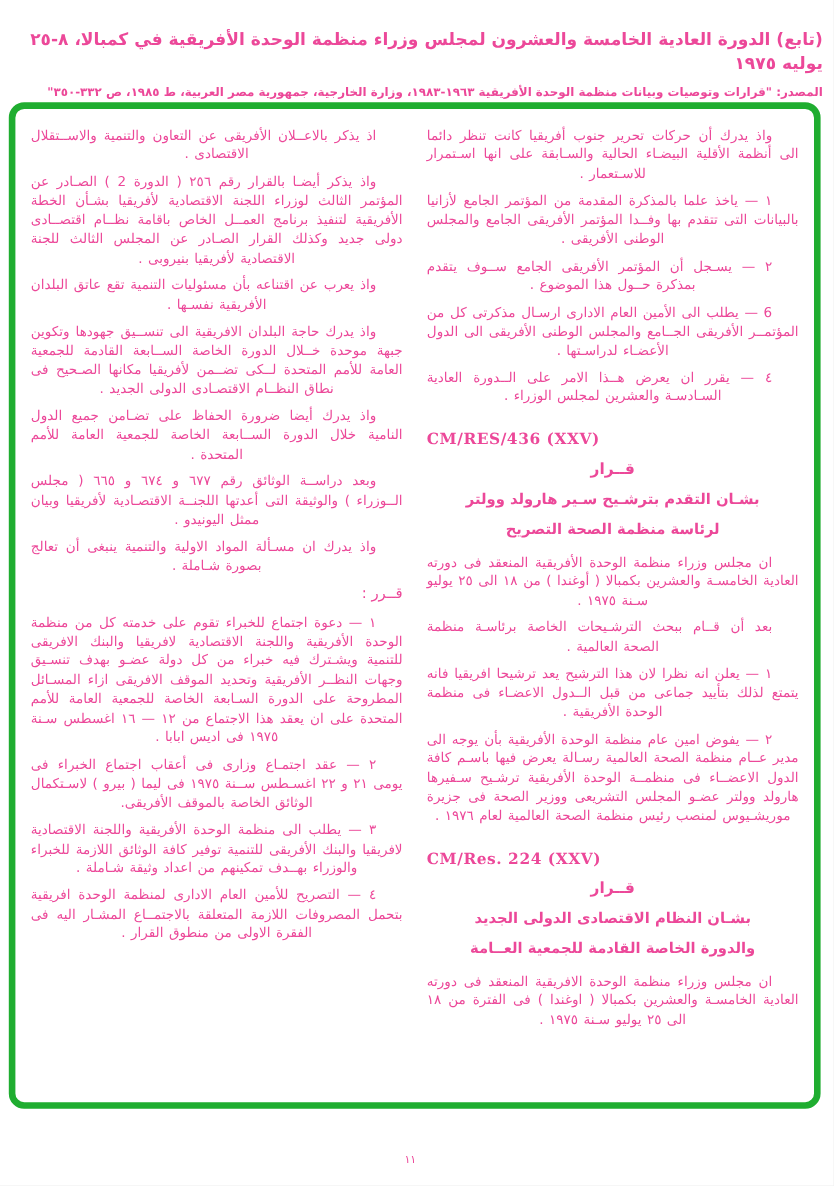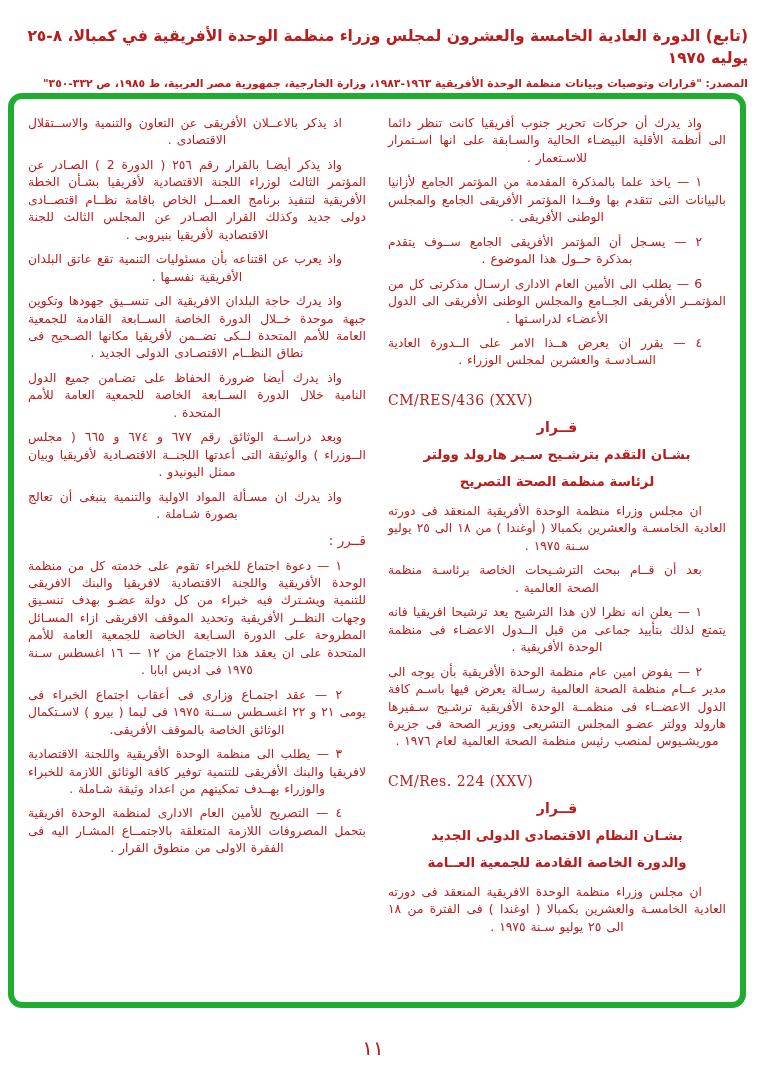--- a/index.html
+++ b/index.html
@@ -3,21 +3,21 @@
 <meta charset="utf-8">
 <style>
   html,body{margin:0;padding:0;background:#e8e8e8;}
   .page{
     position:relative;
     width:758px;height:1078px;
     margin:0 auto;
     background:#ffffff;
     direction:rtl;
     font-family:"DejaVu Sans", sans-serif;
-    color:#b91c1c;
+    color:#ec4899;
     overflow:hidden;
   }
   
   .header{padding:26px 10px 0 10px;text-align:right;}
   .header-title{
     font-size:15.5px;font-weight:bold;line-height:1.4;
     letter-spacing:0;
   }
   .header-source{
     font-size:10.8px;font-weight:bold;margin-top:7px;line-height:1.5;
@@ -52,34 +52,35 @@
     text-align:left;text-align-last:right;text-indent:0;
   }
   .resolution-ref{
     direction:ltr;
     text-align:center;text-align-last:left;
     font-family:"DejaVu Serif", serif;
     font-size:14px;
     margin:22px 0 10px 0;
     text-indent:0;
     letter-spacing:.5px;
+    font-weight:bold;
   }
   .title-block{margin:4px 0 12px 0;}
   .title-block p{
     margin:0 0 9px 0;
     font-size:13.4px;font-weight:bold;
     text-align:center;text-align-last:center;text-indent:0;
     line-height:1.35;
   }
   .title-block p.main{font-size:14px;letter-spacing:1px;}
   
   .page-number{
     position:absolute;bottom:18px;left:0;right:12px;
     text-align:center;
-    font-size:20px;font-weight:normal;
+    font-size:10px;font-weight:normal;
   }
 </style>
 </head>
 <body>
 
 <div class="page">
 
   <div class="header">
     <div class="header-title">(تابع) الدورة العادية الخامسة والعشرون لمجلس وزراء منظمة الوحدة الأفريقية في كمبالا، ٨-٢٥ يوليه ١٩٧٥</div>
     <div class="header-source">المصدر: "قرارات وتوصيات وبيانات منظمة الوحدة الأفريقية ١٩٦٣-١٩٨٣، وزارة الخارجية، جمهورية مصر العربية، ط ١٩٨٥، ص ٣٣٢-٣٥٠"</div>

